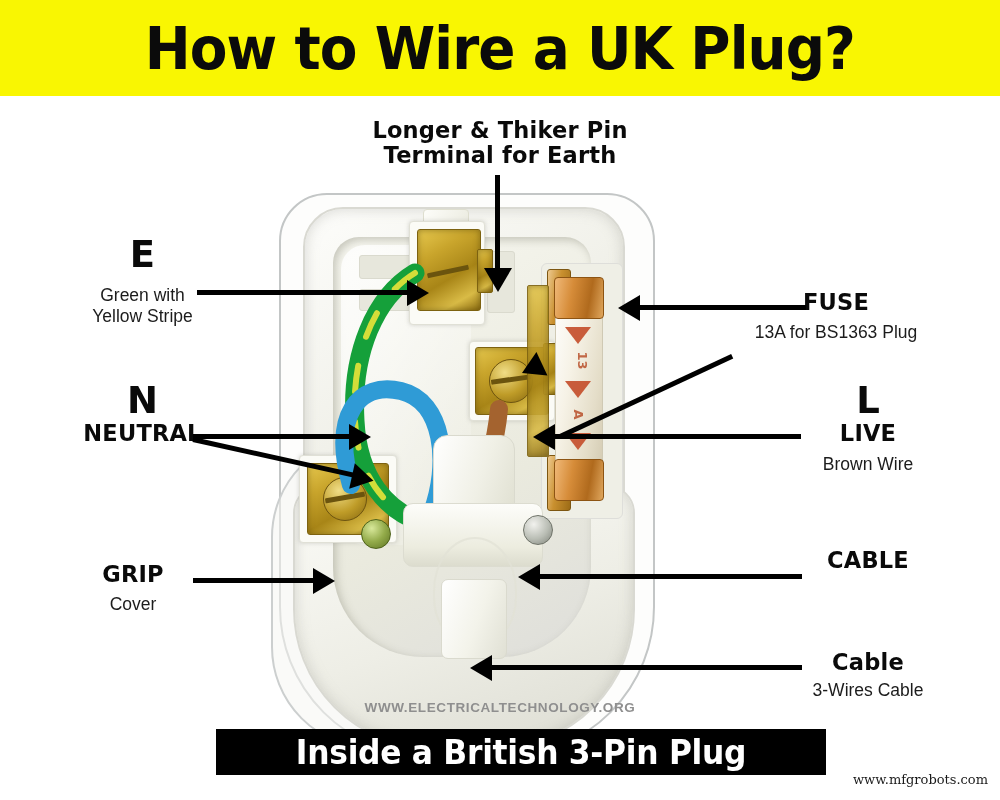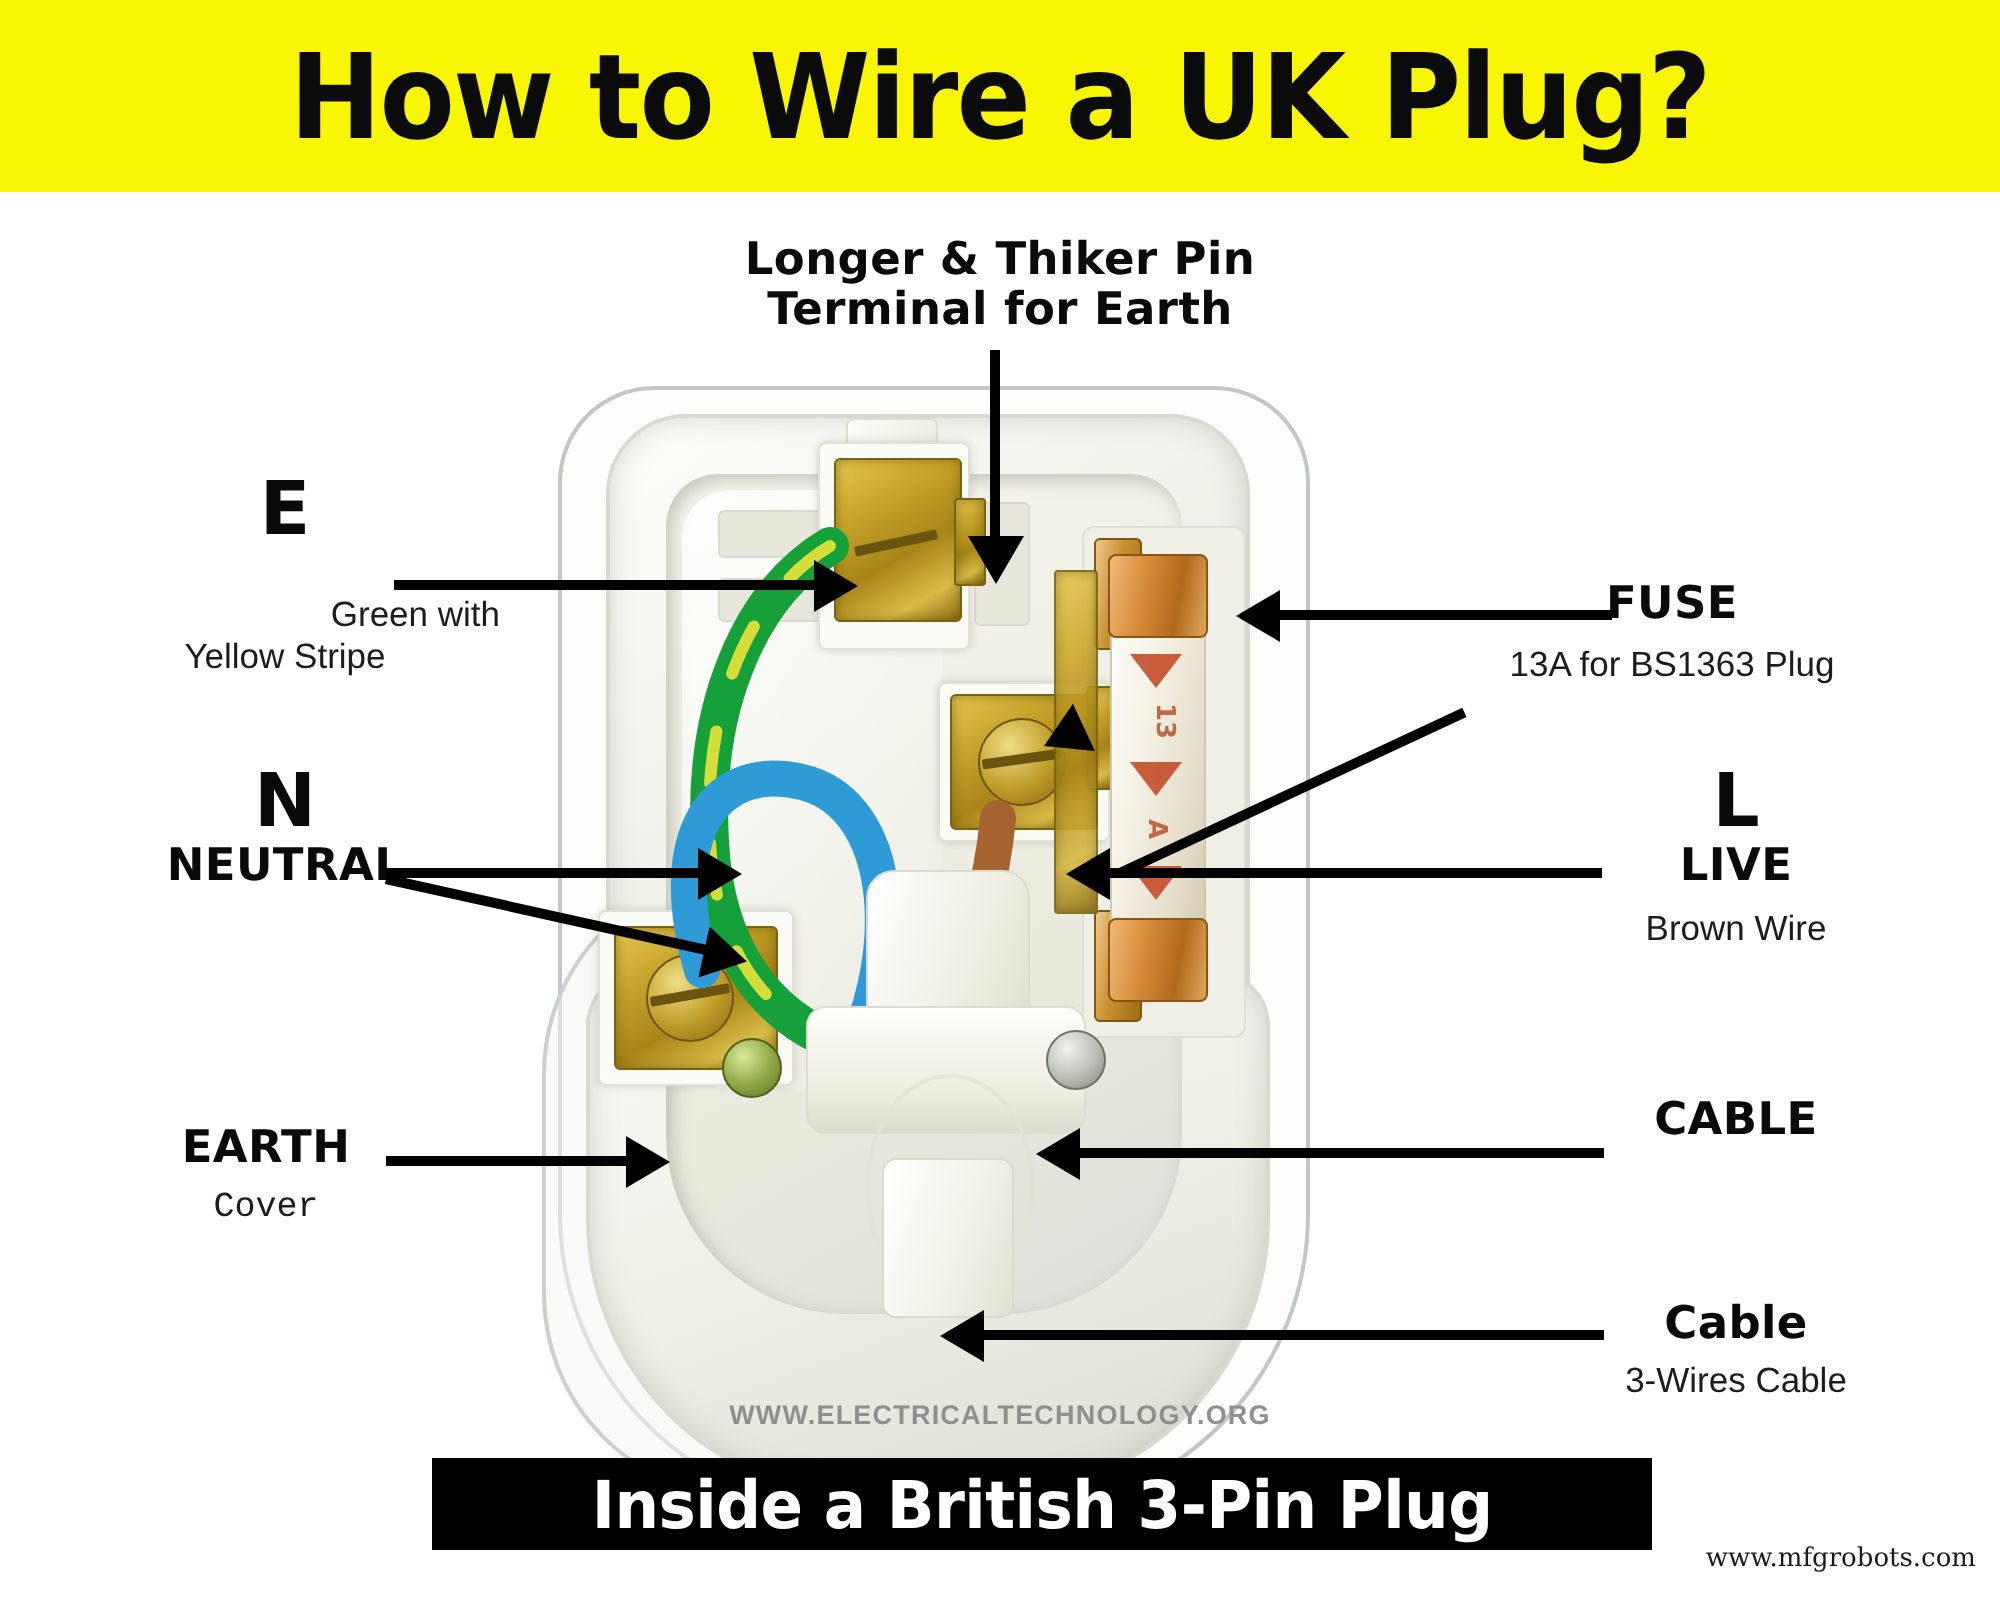--- a/index.html
+++ b/index.html
@@ -282,40 +282,40 @@
 
 <div class="abs lbl ta-c" style="left:350px;top:118px;width:300px;">
   <div class="mid">Longer &amp; Thiker Pin</div>
   <div class="mid">Terminal for Earth</div>
 </div>
 <div class="abs lead-v" style="left:495px;top:175px;height:96px;"></div>
 <div class="abs ah ah-d" style="left:484px;top:268px;"></div>
 
 <div class="abs lbl ta-c" style="left:35px;top:236px;width:215px;">
   <div class="big">E</div>
-  <div class="sm" style="margin-top:24px;text-align:right;">Green with</div>
+  <div class="sm" style="margin-top:12px;">Green with</div>
   <div class="sm">Yellow Stripe</div>
 </div>
 <div class="abs lead" style="left:197px;top:290px;width:212px;"></div>
 <div class="abs ah ah-r" style="left:407px;top:280px;"></div>
 
 <div class="abs lbl ta-c" style="left:35px;top:382px;width:215px;">
   <div class="big">N</div>
   <div class="mid" style="margin-top:2px;">NEUTRAL</div>
 </div>
 
 <div class="abs lead" style="left:193px;top:434px;width:158px;"></div>
 <div class="abs ah ah-r" style="left:349px;top:424px;"></div>
 
 <div class="abs lead diag" style="left:193px;top:437px;width:175px;transform:rotate(12.5deg);"></div>
 <div class="abs ah ah-r diag" style="left:352px;top:463px;transform:rotate(12.5deg);"></div>
 
 <div class="abs lbl ta-c" style="left:20px;top:562px;width:226px;">
-  <div class="mid">EARTH</div>
-  <div class="sm" style="margin-top:7px;font-family:Liberation Mono, monospace;">Cover</div>
+  <div class="mid">GRIP</div>
+  <div class="sm" style="margin-top:7px;">Cover</div>
 </div>
 <div class="abs lead" style="left:193px;top:578px;width:122px;"></div>
 <div class="abs ah ah-r" style="left:313px;top:568px;"></div>
 
 <div class="abs lbl ta-c" style="left:720px;top:290px;width:232px;">
   <div class="mid">FUSE</div>
   <div class="sm" style="margin-top:7px;">13A for BS1363 Plug</div>
 </div>
 <div class="abs lead" style="left:640px;top:305px;width:166px;"></div>
 <div class="abs ah ah-l" style="left:618px;top:295px;"></div>

